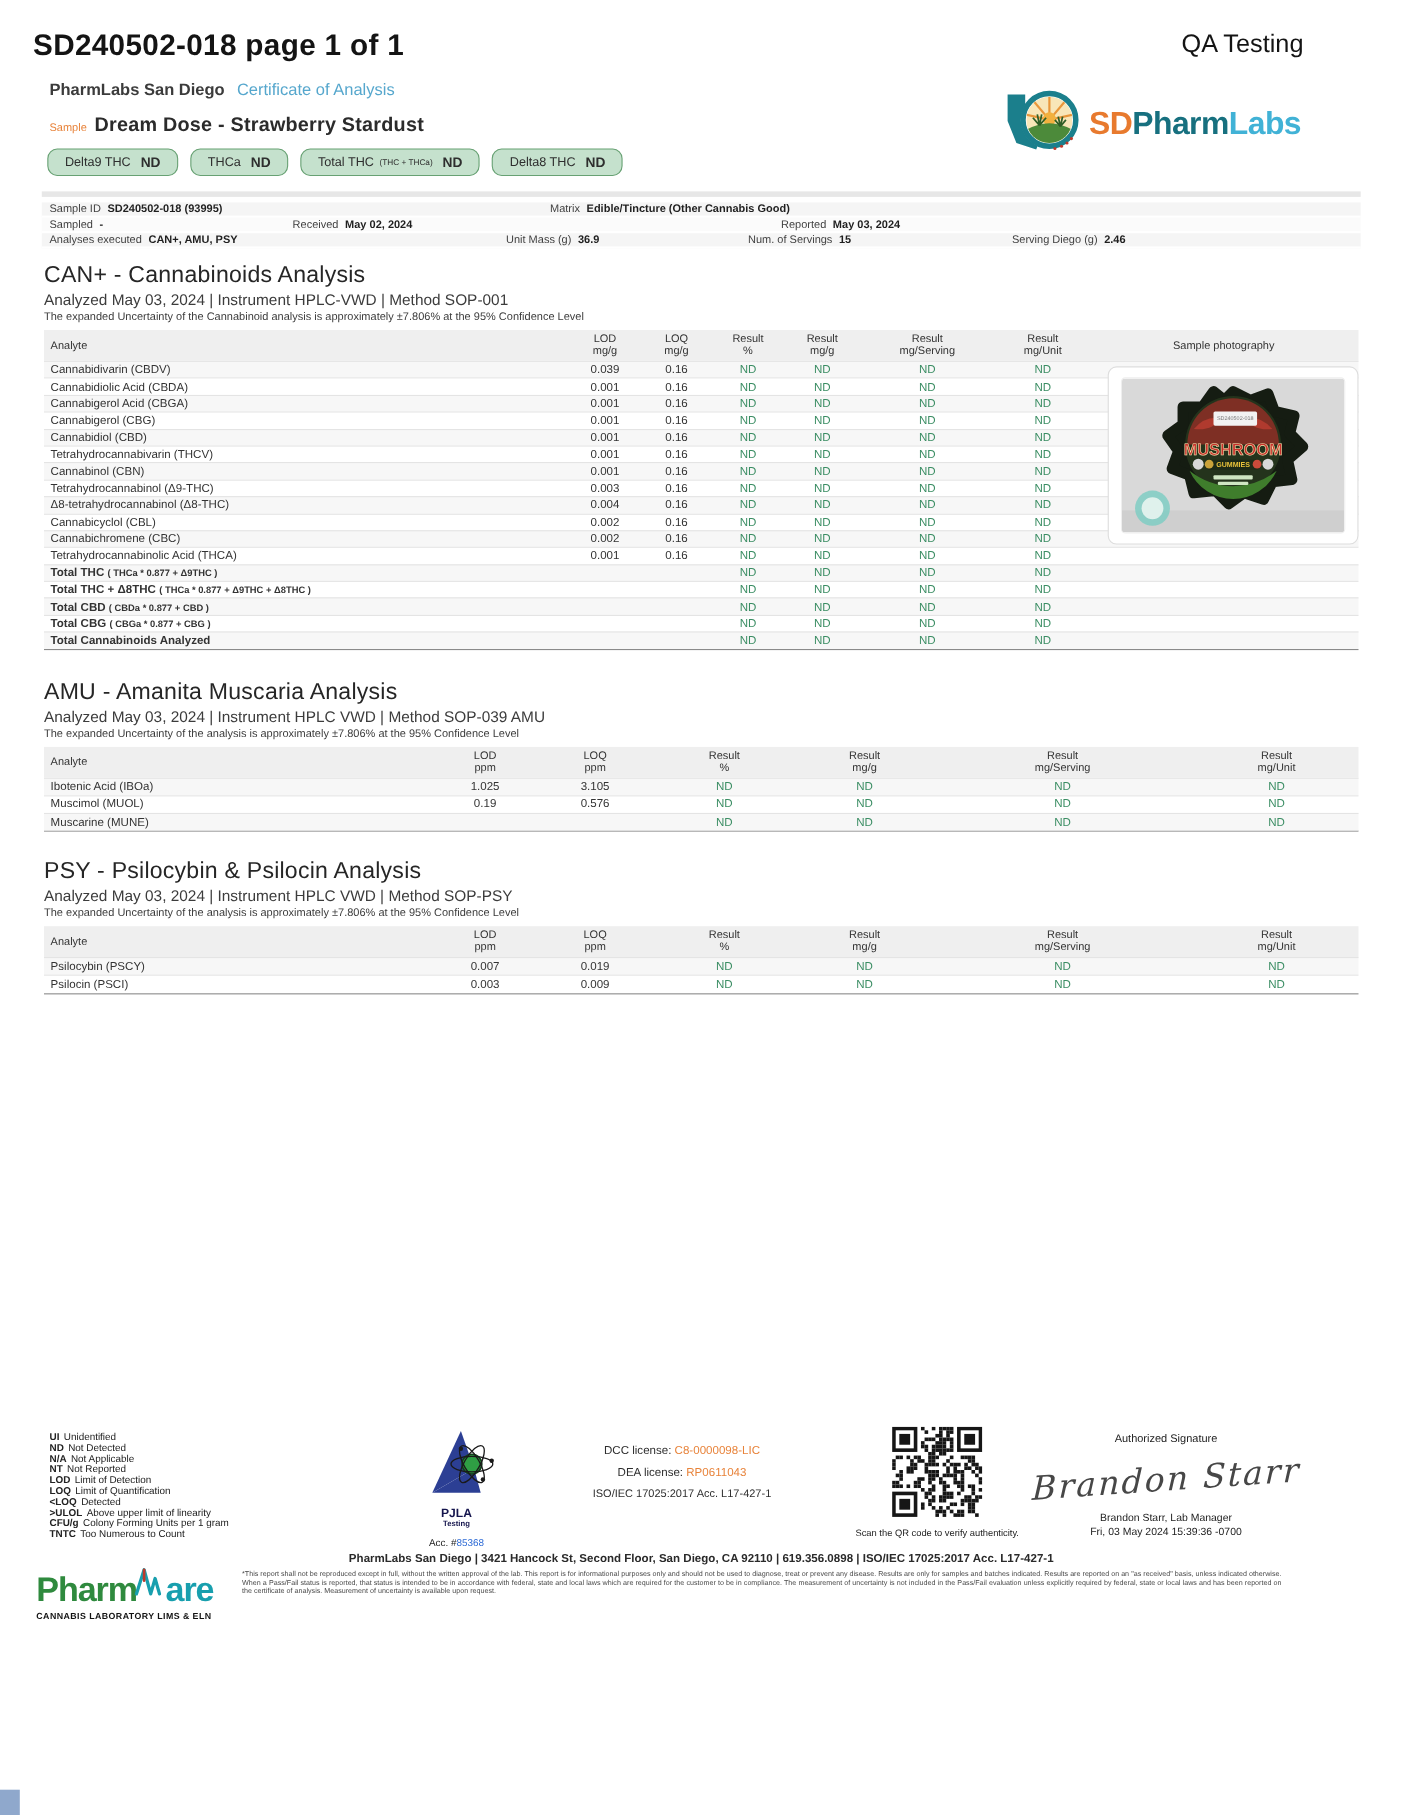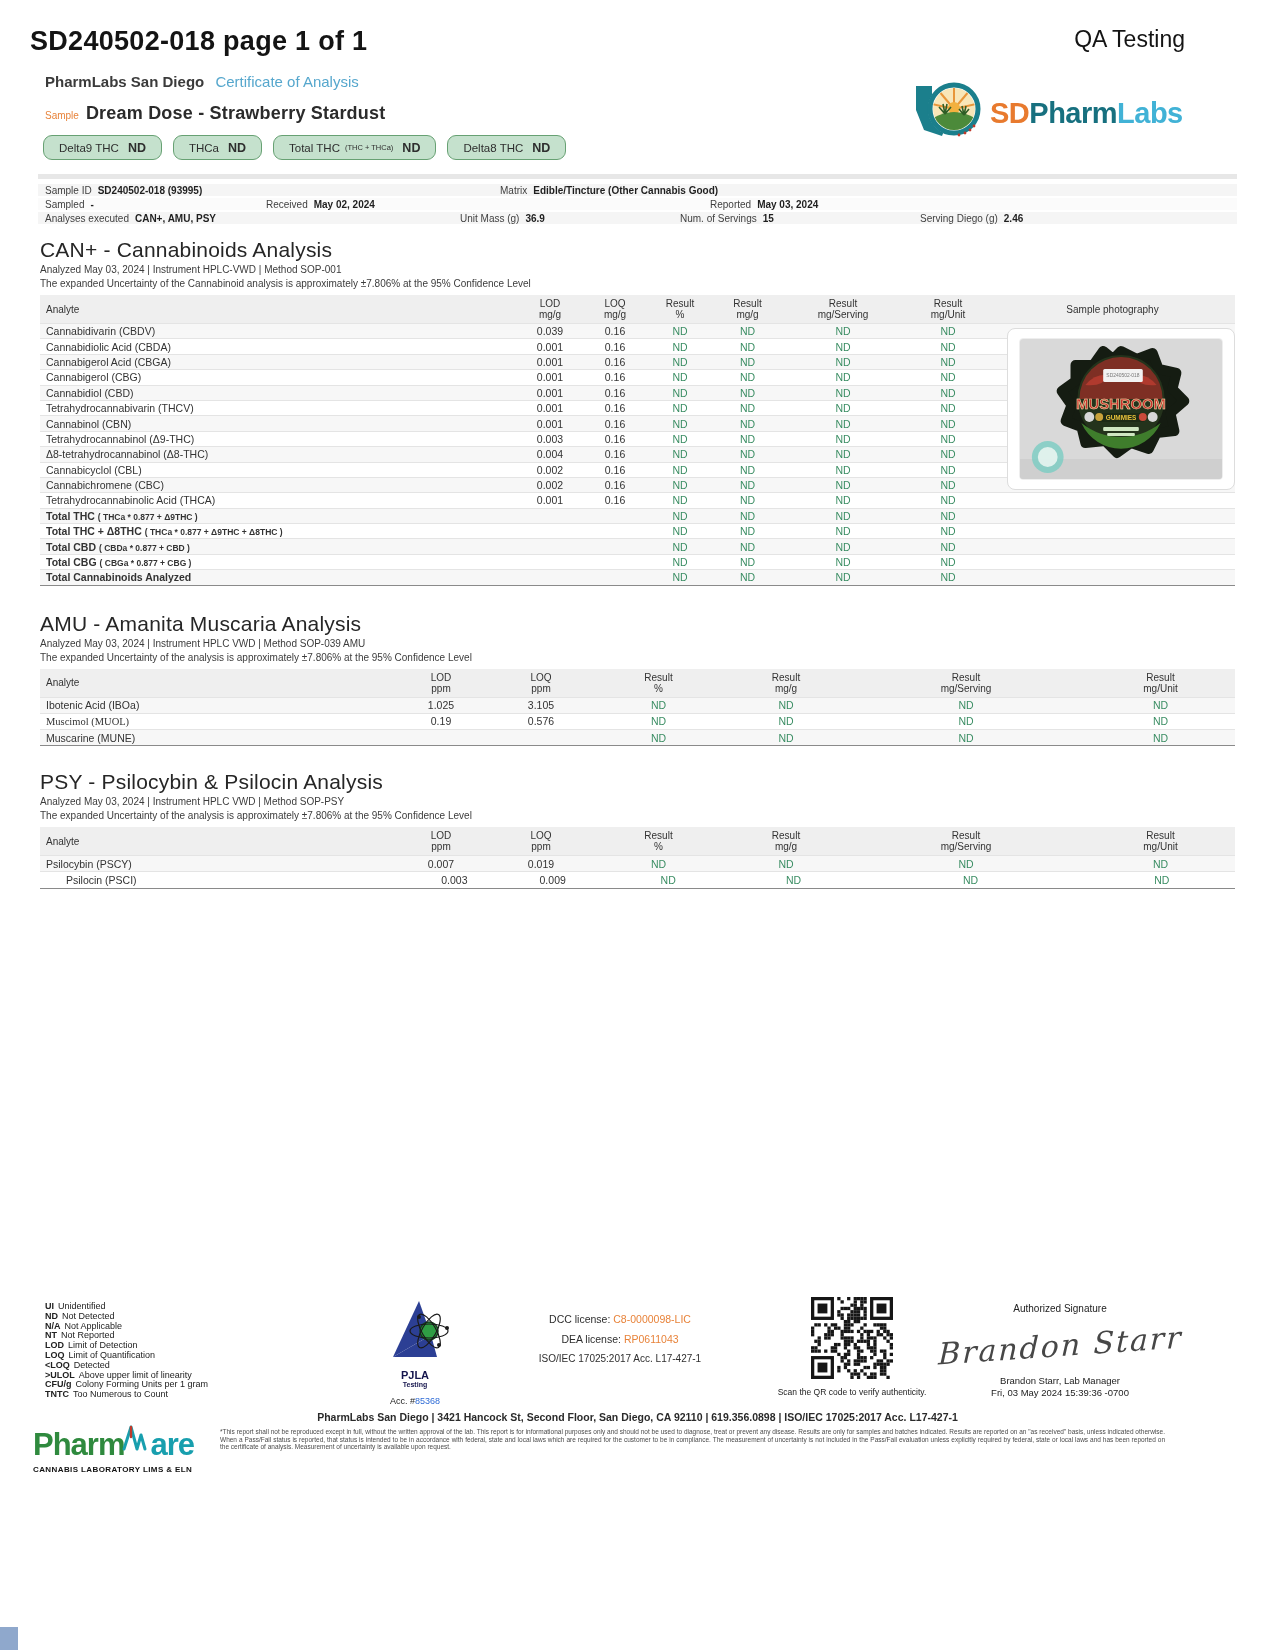--- a/index.html
+++ b/index.html
@@ -40,21 +40,21 @@
   .info-table { margin:0 38px; }
   .info-row { position:relative; height:14px; font-size:10px; background:#f5f5f5; border-bottom:2px solid #fff; }
   .info-row:nth-child(even) { background:#fbfbfb; }
   .info-item { position:absolute; top:1px; white-space:nowrap; }
   .info-item .lbl { color:#3f3f3f; }
   .info-item .val { color:#1f1f1f; font-weight:600; margin-left:6px; }
 
   
   .section { margin:0 40px; }
   .sec-title { font-size:21px; font-weight:500; color:#262626; letter-spacing:.2px; }
-  .sec-meta { font-size:10px; color:#3c3c3c; margin-top:2px; }
+  .sec-meta { font-size:14px; color:#3c3c3c; margin-top:2px; }
   .sec-note { font-size:10px; color:#3c3c3c; margin-top:3px; }
   #can-section { margin-top:12px; }
   #amu-section { margin-top:26px; }
   #psy-section { margin-top:24px; }
 
   .tbl { margin-top:6px; border-bottom:1.5px solid #8a8a8a; }
   .tbl-head { display:flex; background:#efefef; padding:3px 0 3px 0; }
   .th { font-size:10px; color:#333; text-align:center; line-height:11px; }
   .th.left { text-align:left; padding-left:6px; display:flex; align-items:center; }
   .trow { display:flex; align-items:center; height:15.4px; border-top:1px solid #e4e4e4; font-size:10.5px; color:#333; }
@@ -465,21 +465,21 @@
           <div class="trow">
             <div class="td left" style="width: 351px;"><span class="an">Ibotenic Acid (IBOa)</span></div>
             <div class="td" style="width: 100px;">1.025</div>
             <div class="td" style="width: 100px;">3.105</div>
             <div class="td nd" style="width: 135px;">ND</div>
             <div class="td nd" style="width: 120px;">ND</div>
             <div class="td nd" style="width: 240px;">ND</div>
             <div class="td nd" style="width: 149px;">ND</div>
           </div>
           <div class="trow">
-            <div class="td left" style="width: 351px; font-family: Liberation Serif, serif;"><span class="an">Muscimol (MUOL)</span></div>
+            <div class="td left" style="width: 351px;"><span class="an">Muscimol (MUOL)</span></div>
             <div class="td" style="width: 100px;">0.19</div>
             <div class="td" style="width: 100px;">0.576</div>
             <div class="td nd" style="width: 135px;">ND</div>
             <div class="td nd" style="width: 120px;">ND</div>
             <div class="td nd" style="width: 240px;">ND</div>
             <div class="td nd" style="width: 149px;">ND</div>
           </div>
           <div class="trow">
             <div class="td left" style="width: 351px;"><span class="an">Muscarine (MUNE)</span></div>
             <div class="td" style="width: 100px;"></div>
@@ -531,21 +531,21 @@
           <div class="trow">
             <div class="td left" style="width: 351px;"><span class="an">Psilocybin (PSCY)</span></div>
             <div class="td" style="width: 100px;">0.007</div>
             <div class="td" style="width: 100px;">0.019</div>
             <div class="td nd" style="width: 135px;">ND</div>
             <div class="td nd" style="width: 120px;">ND</div>
             <div class="td nd" style="width: 240px;">ND</div>
             <div class="td nd" style="width: 149px;">ND</div>
           </div>
           <div class="trow">
-            <div class="td left" style="width: 351px; margin-left: 20px;"><span class="an">Psilocin (PSCI)</span></div>
+            <div class="td left" style="width: 351px;"><span class="an">Psilocin (PSCI)</span></div>
             <div class="td" style="width: 100px;">0.003</div>
             <div class="td" style="width: 100px;">0.009</div>
             <div class="td nd" style="width: 135px;">ND</div>
             <div class="td nd" style="width: 120px;">ND</div>
             <div class="td nd" style="width: 240px;">ND</div>
             <div class="td nd" style="width: 149px;">ND</div>
           </div>
         </div>
     </div>
   </div>

